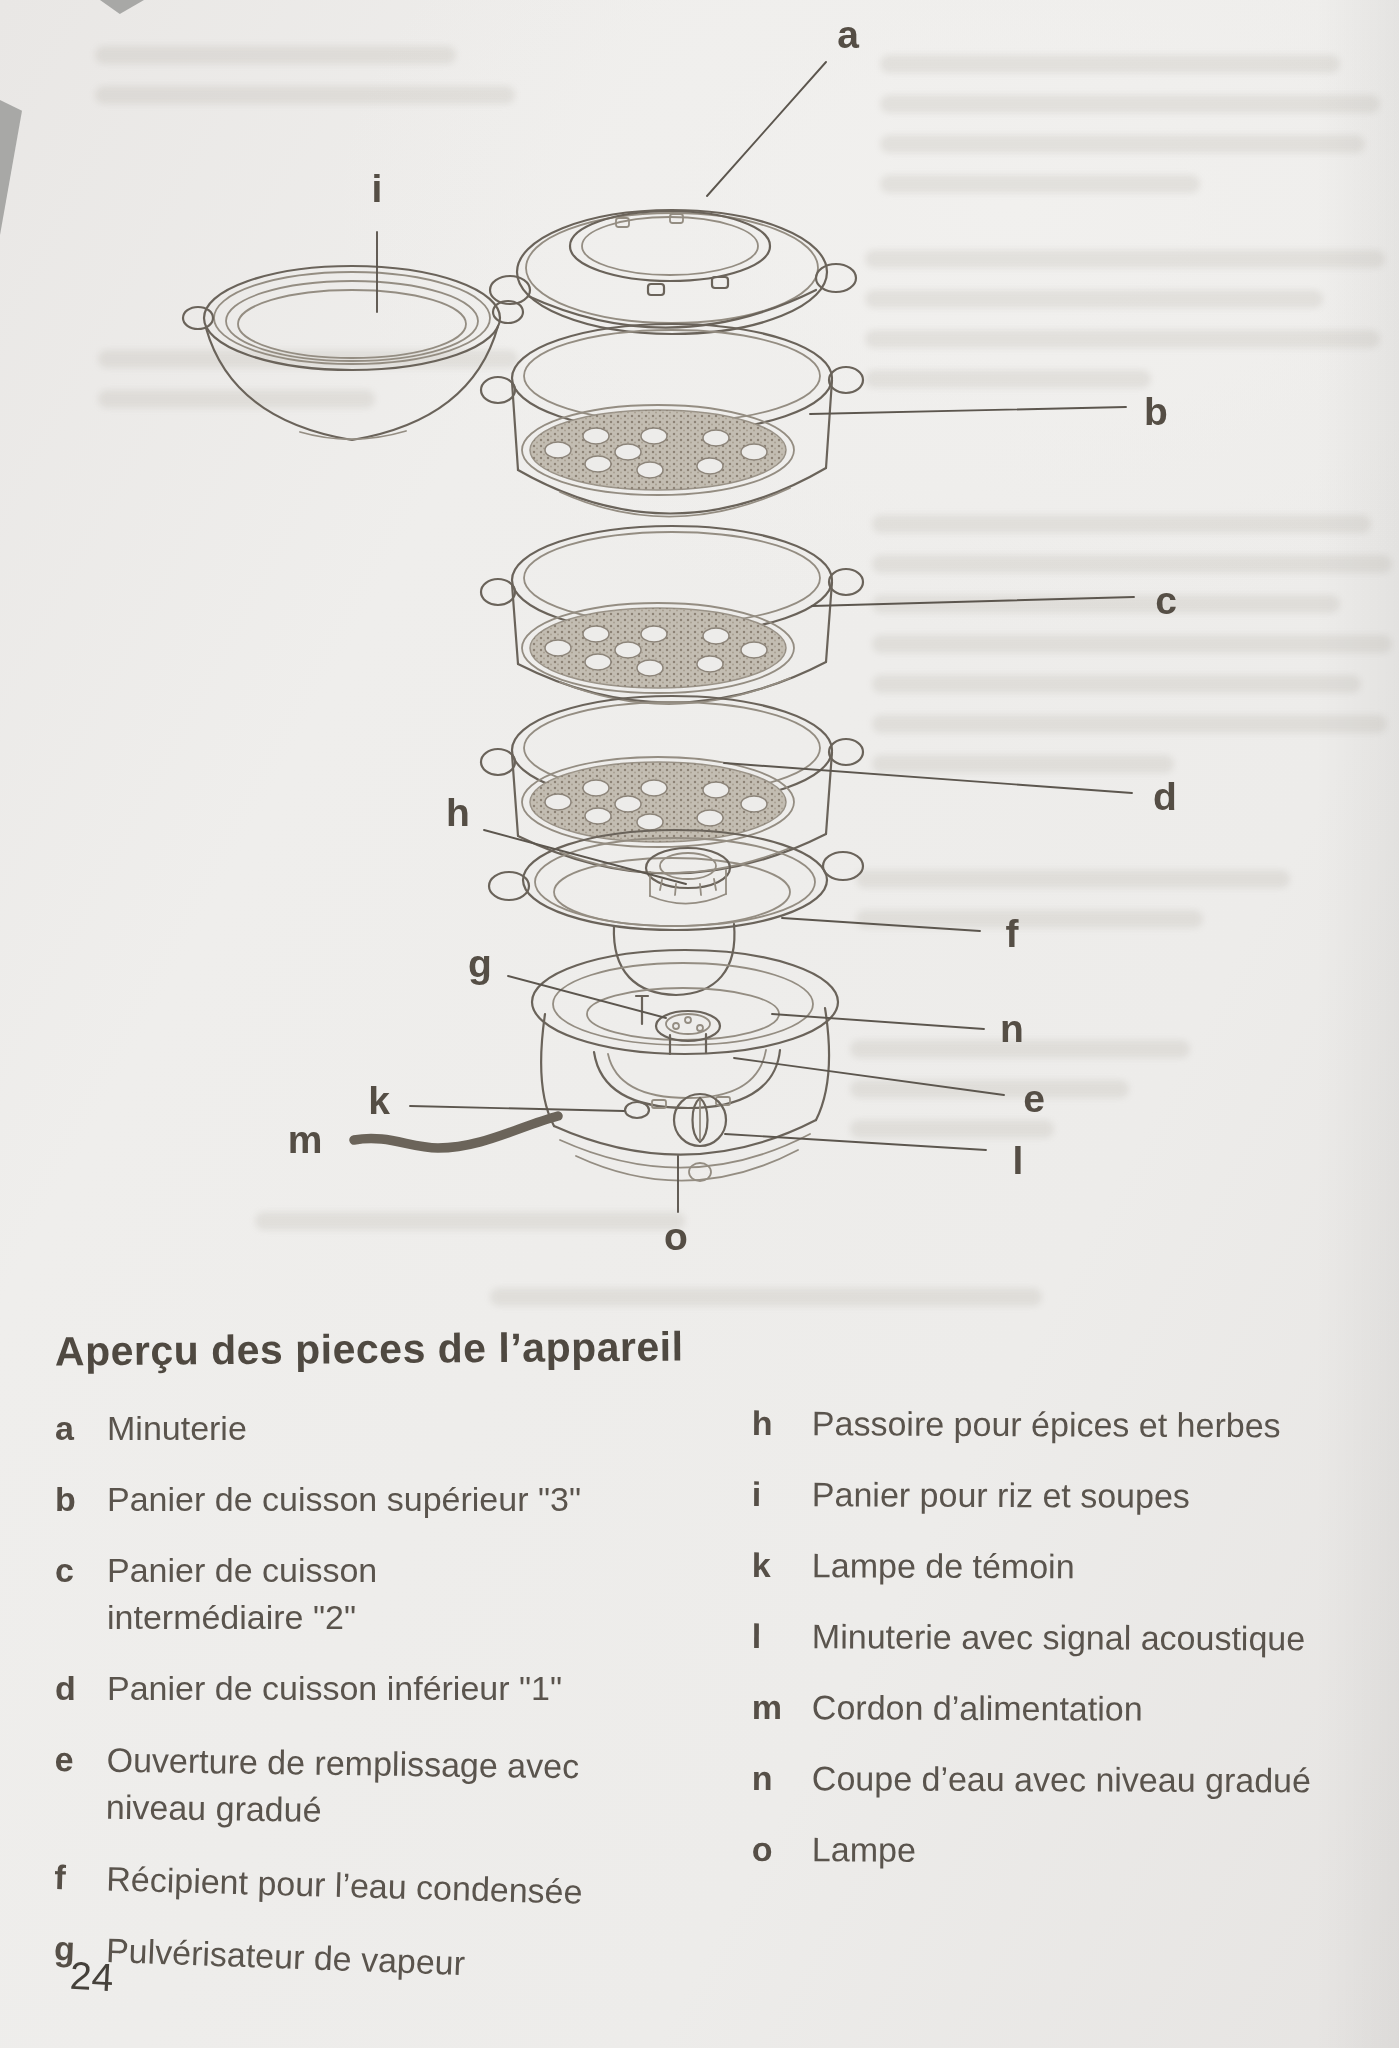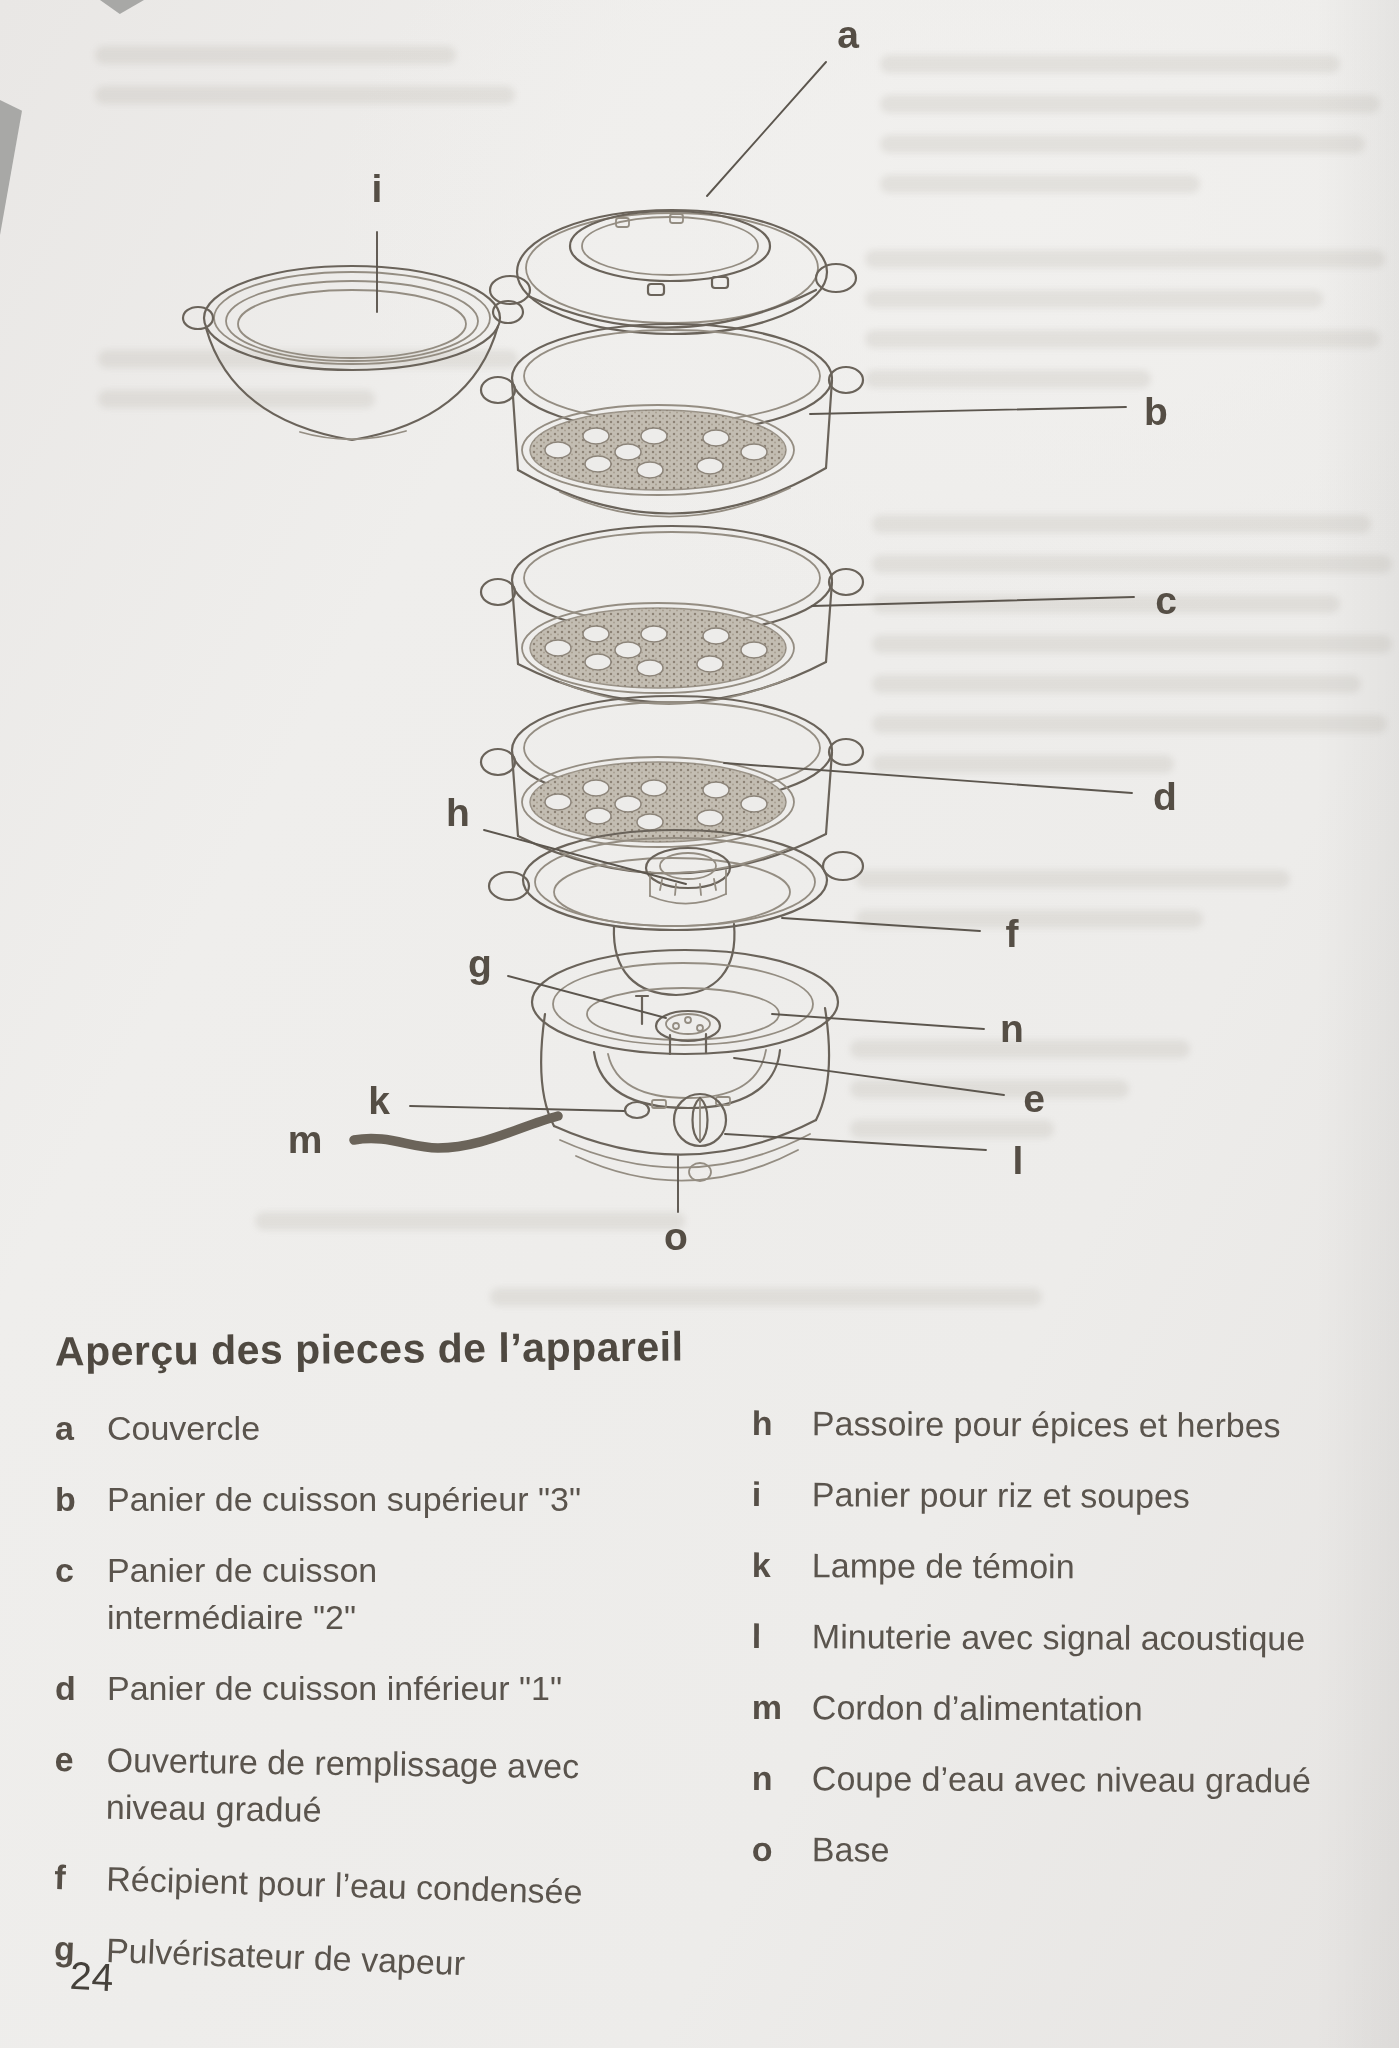--- a/index.html
+++ b/index.html
@@ -289,21 +289,21 @@
     <text class="dlabel" x="305" y="1153">m</text>
     <text class="dlabel" x="1018" y="1174">l</text>
     <text class="dlabel" x="676" y="1250">o</text>
   </svg>
 
   <h1 class="legend-title">Aperçu des pieces de l’appareil</h1>
 
   <div class="col left">
     <div class="lrow">
       <span class="key">a</span>
-      <span class="txt">Couvercle</span>
+      <span class="txt">Minuterie</span>
     </div>
     <div class="lrow">
       <span class="key">b</span>
       <span class="txt">Panier de cuisson supérieur "3"</span>
     </div>
     <div class="lrow narrow">
       <span class="key">c</span>
       <span class="txt">Panier de cuisson intermédiaire "2"</span>
     </div>
     <div class="lrow">
@@ -344,18 +344,18 @@
     <div class="lrow">
       <span class="key">m</span>
       <span class="txt">Cordon d’alimentation</span>
     </div>
     <div class="lrow">
       <span class="key">n</span>
       <span class="txt">Coupe d’eau avec niveau gradué</span>
     </div>
     <div class="lrow">
       <span class="key">o</span>
-      <span class="txt">Base</span>
+      <span class="txt">Lampe</span>
     </div>
   </div>
 
   <div class="pagenum">24</div>
 </div>
 
 </body></html>

